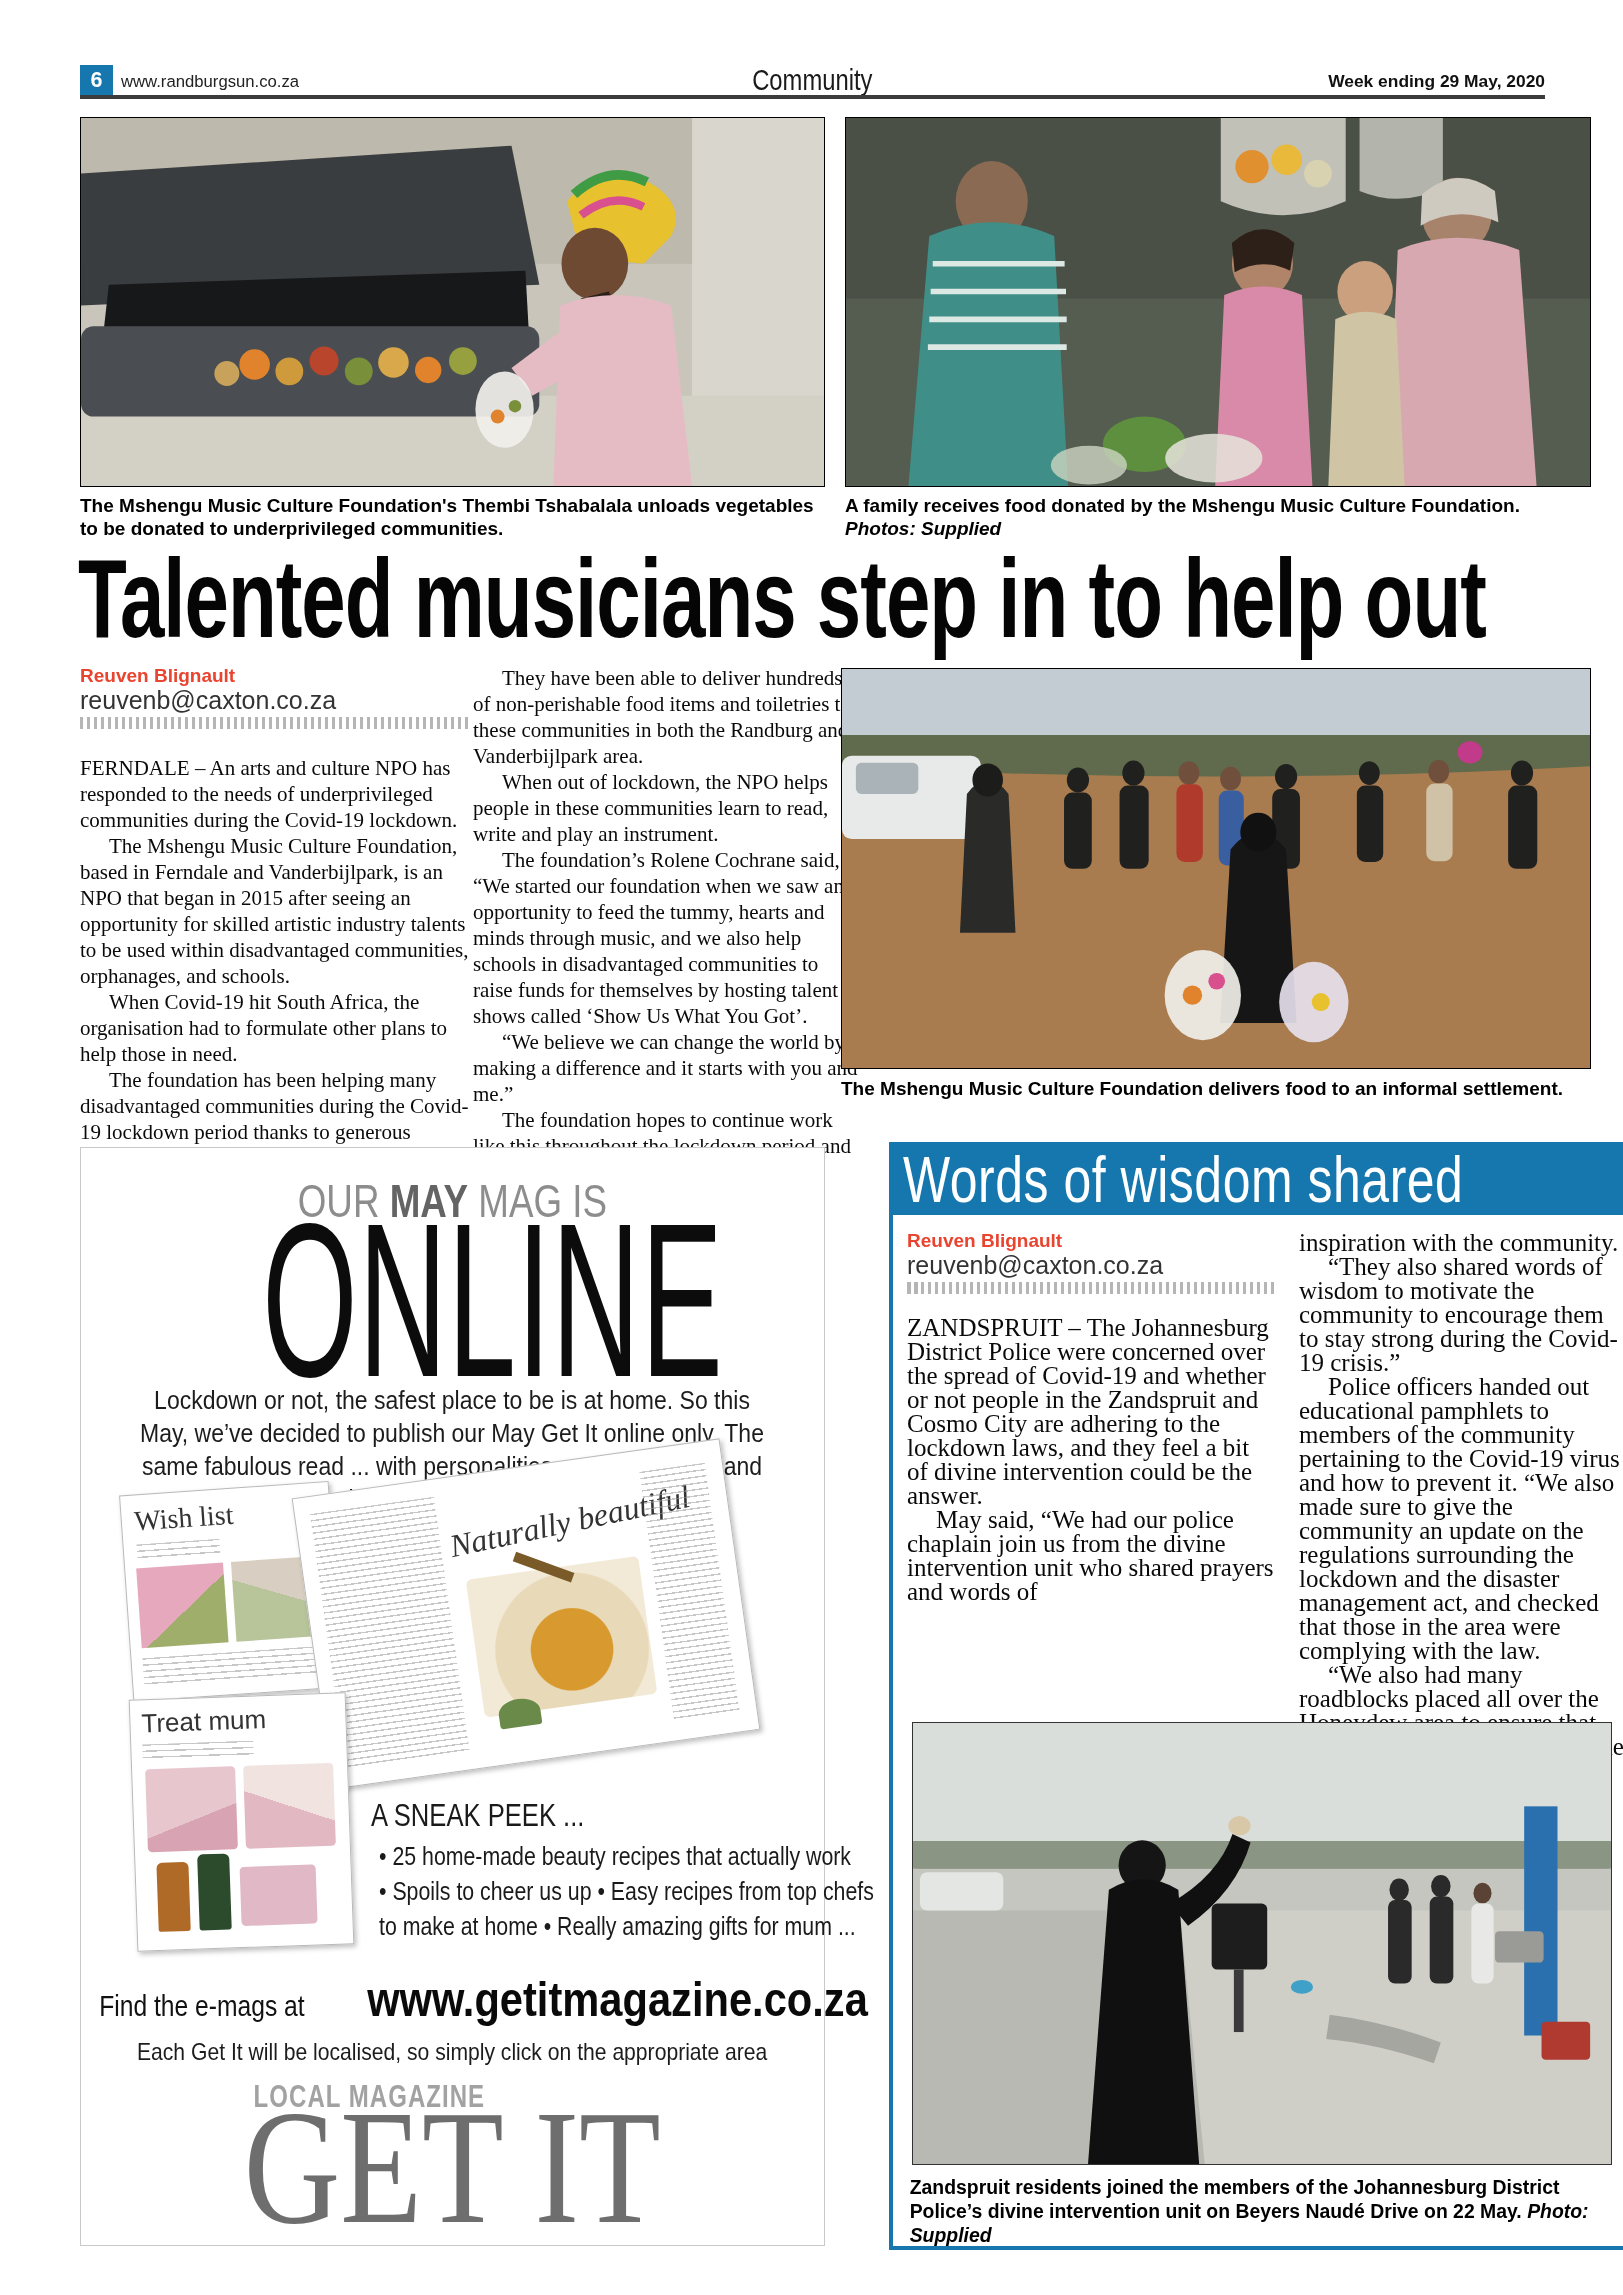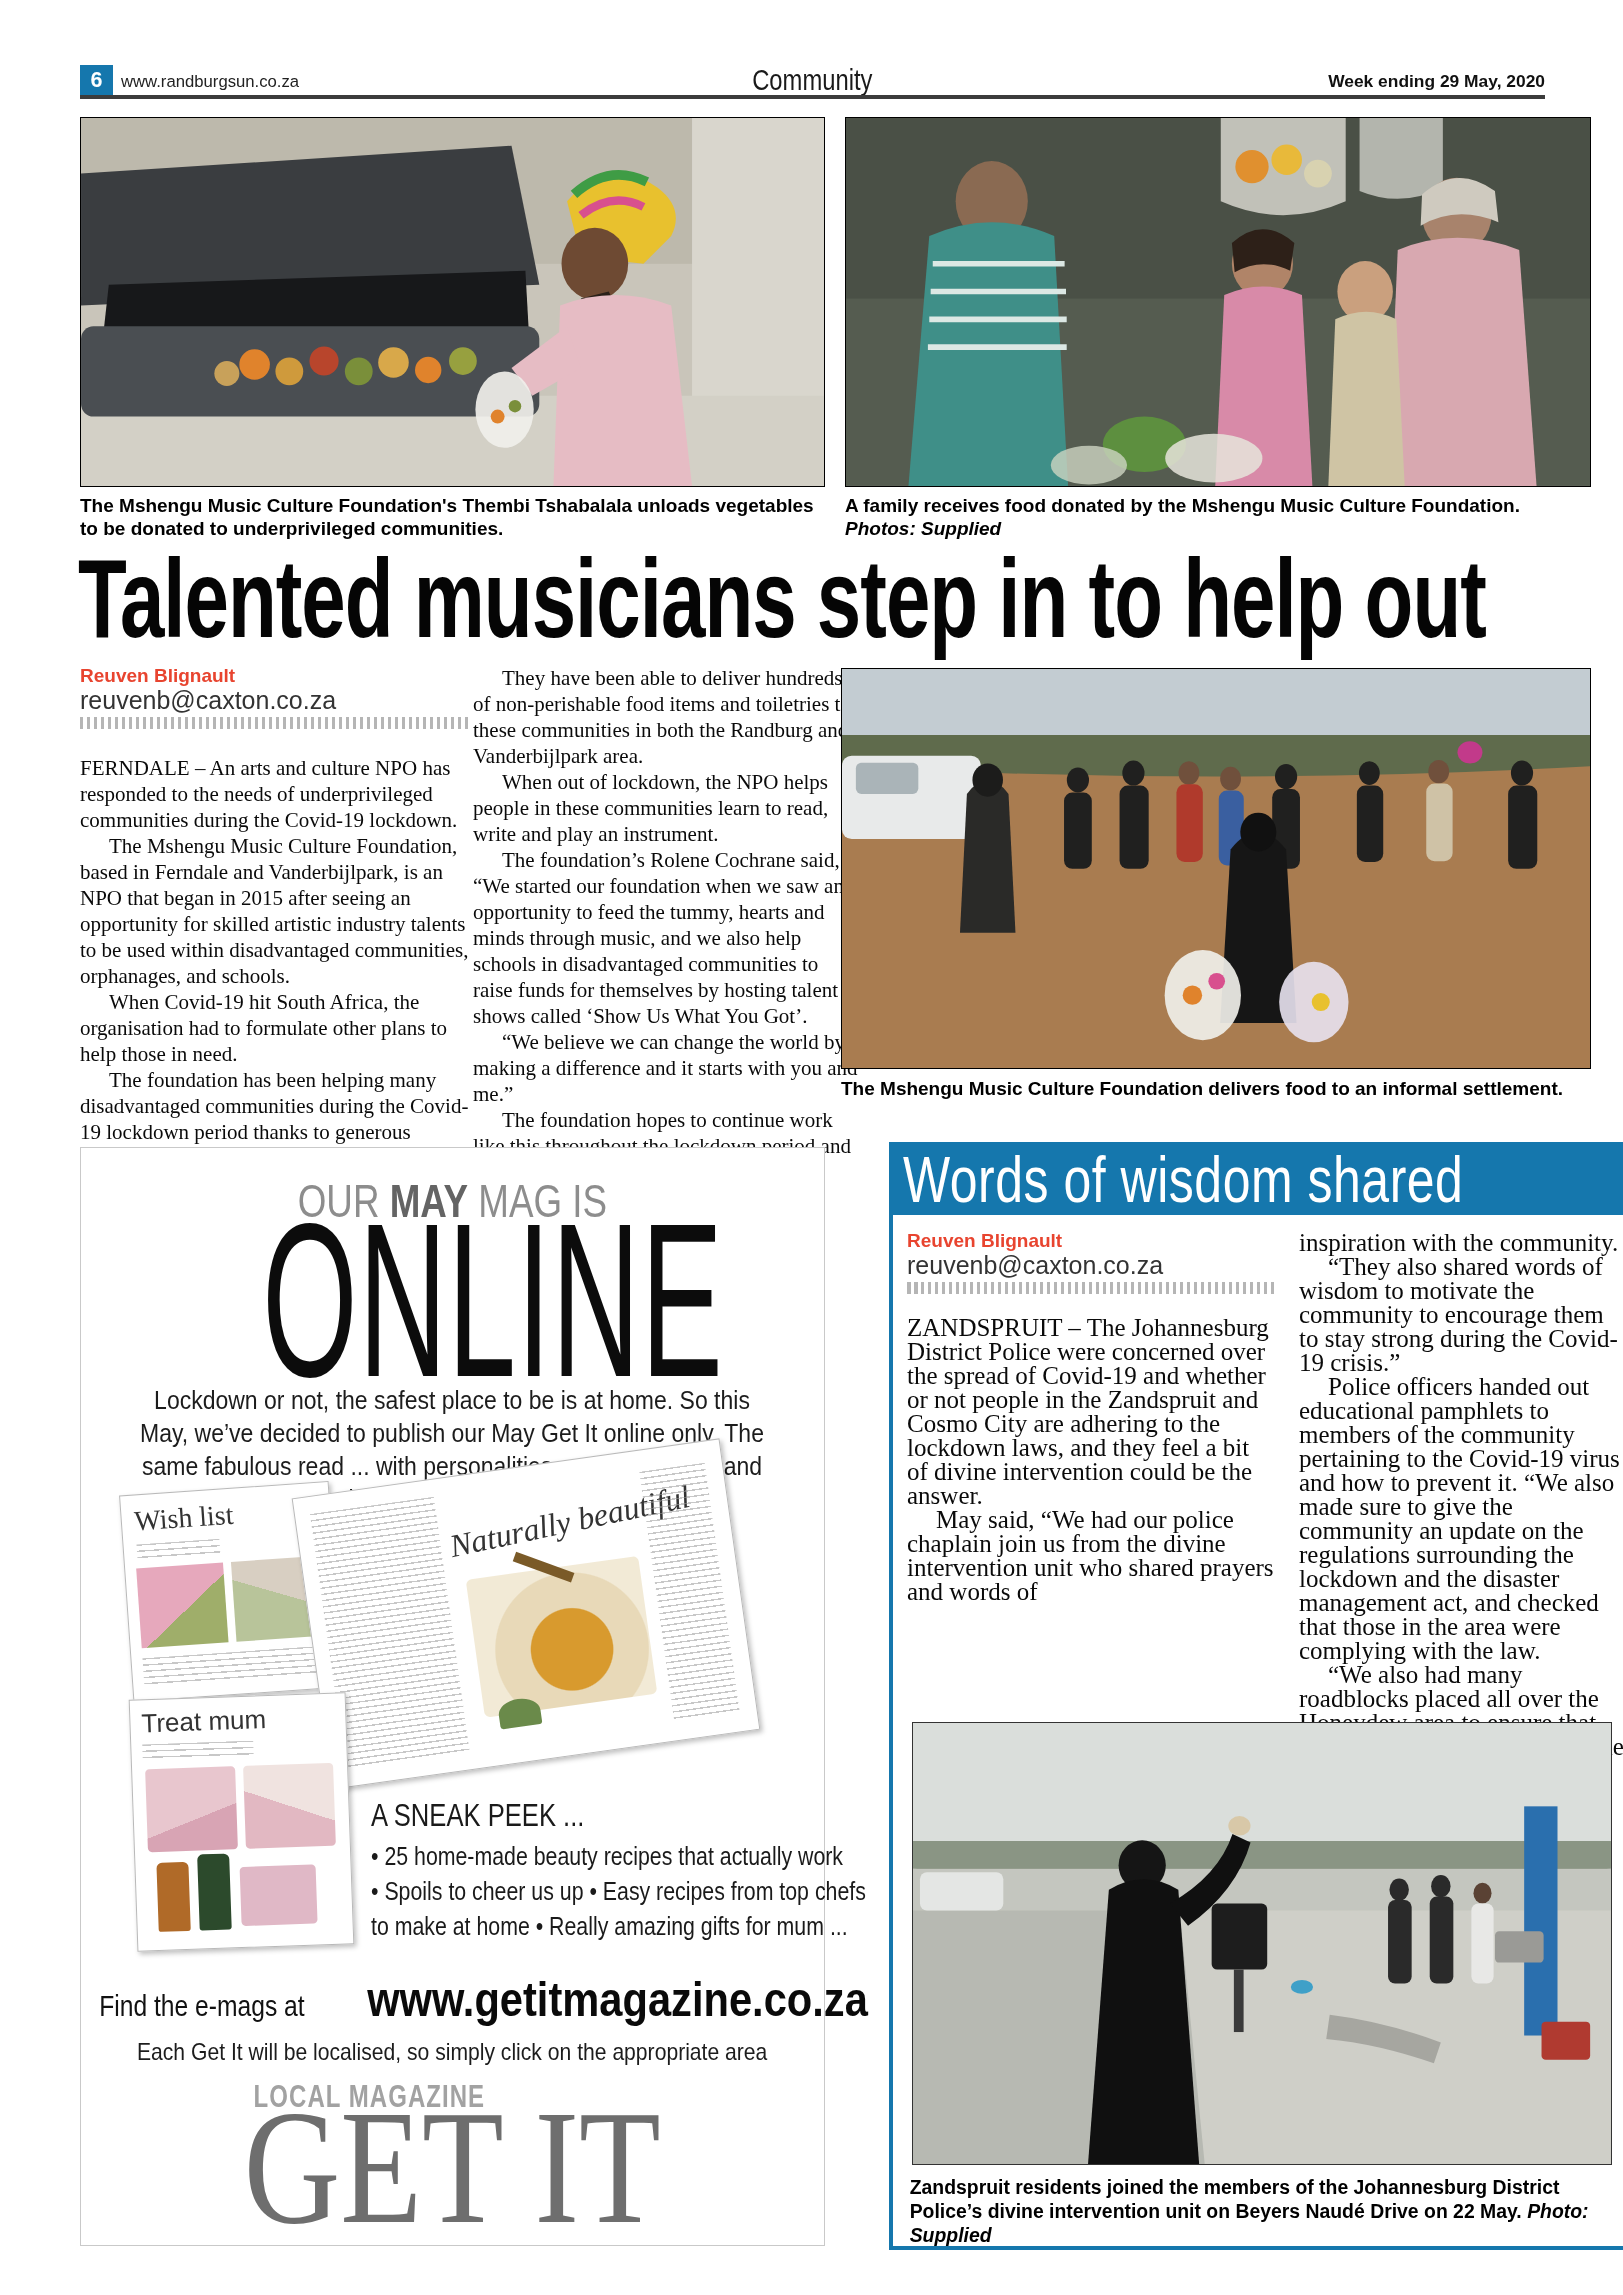--- a/index.html
+++ b/index.html
@@ -240,21 +240,21 @@
       <div style="position:absolute;left:12.5px;top:69px;width:90px;height:83px;background:linear-gradient(160deg,#e8c6ce 0 60%,#d8a4b4 60%);border-radius:4.2px;"></div>
       <div style="position:absolute;left:111px;top:69px;width:90px;height:83px;background:linear-gradient(200deg,#f0e3e0 0 50%,#e2b8c2 50%);border-radius:4.2px;"></div>
       <div style="position:absolute;left:21px;top:163px;width:32px;height:69px;background:#b06a28;border-radius:5.6px 5.6px 2.8px 2.8px;"></div>
       <div style="position:absolute;left:62px;top:156px;width:32px;height:76px;background:#2c4a2c;border-radius:5.6px 5.6px 2.8px 2.8px;"></div>
       <div style="position:absolute;left:104px;top:170px;width:76px;height:59px;background:#e0b8c6;border-radius:4.2px;"></div>
     </div>
 
     <div class="abs" style="left:290px;top:649px;">
       <span class="cx sneak-h" style="transform:scaleX(0.8);">A SNEAK PEEK ...</span>
     </div>
-    <div class="abs" style="left:290px;top:691px;">
+    <div class="abs" style="left:298px;top:691px;">
       <div><span class="cx sneak" style="transform:scaleX(0.82);">• 25 home-made beauty recipes that actually work</span></div>
       <div><span class="cx sneak" style="transform:scaleX(0.82);">• Spoils to cheer us up • Easy recipes from top chefs</span></div>
       <div><span class="cx sneak" style="transform:scaleX(0.82);">to make at home • Really amazing gifts for mum ...</span></div>
     </div>
 
     <div class="abs center" style="left:0;top:823px;width:743px;white-space:nowrap;">
       <span class="cx find-pre" style="transform:scaleX(0.85);vertical-align:baseline;">Find the e-mags at </span><span class="cx find-url" style="transform:scaleX(0.85);vertical-align:baseline;">www.getitmagazine.co.za</span>
     </div>
     <div class="abs center" style="left:0;top:890px;width:743px;">
       <span class="cx localised" style="transform:scaleX(0.88);">Each Get It will be localised, so simply click on the appropriate area</span>

